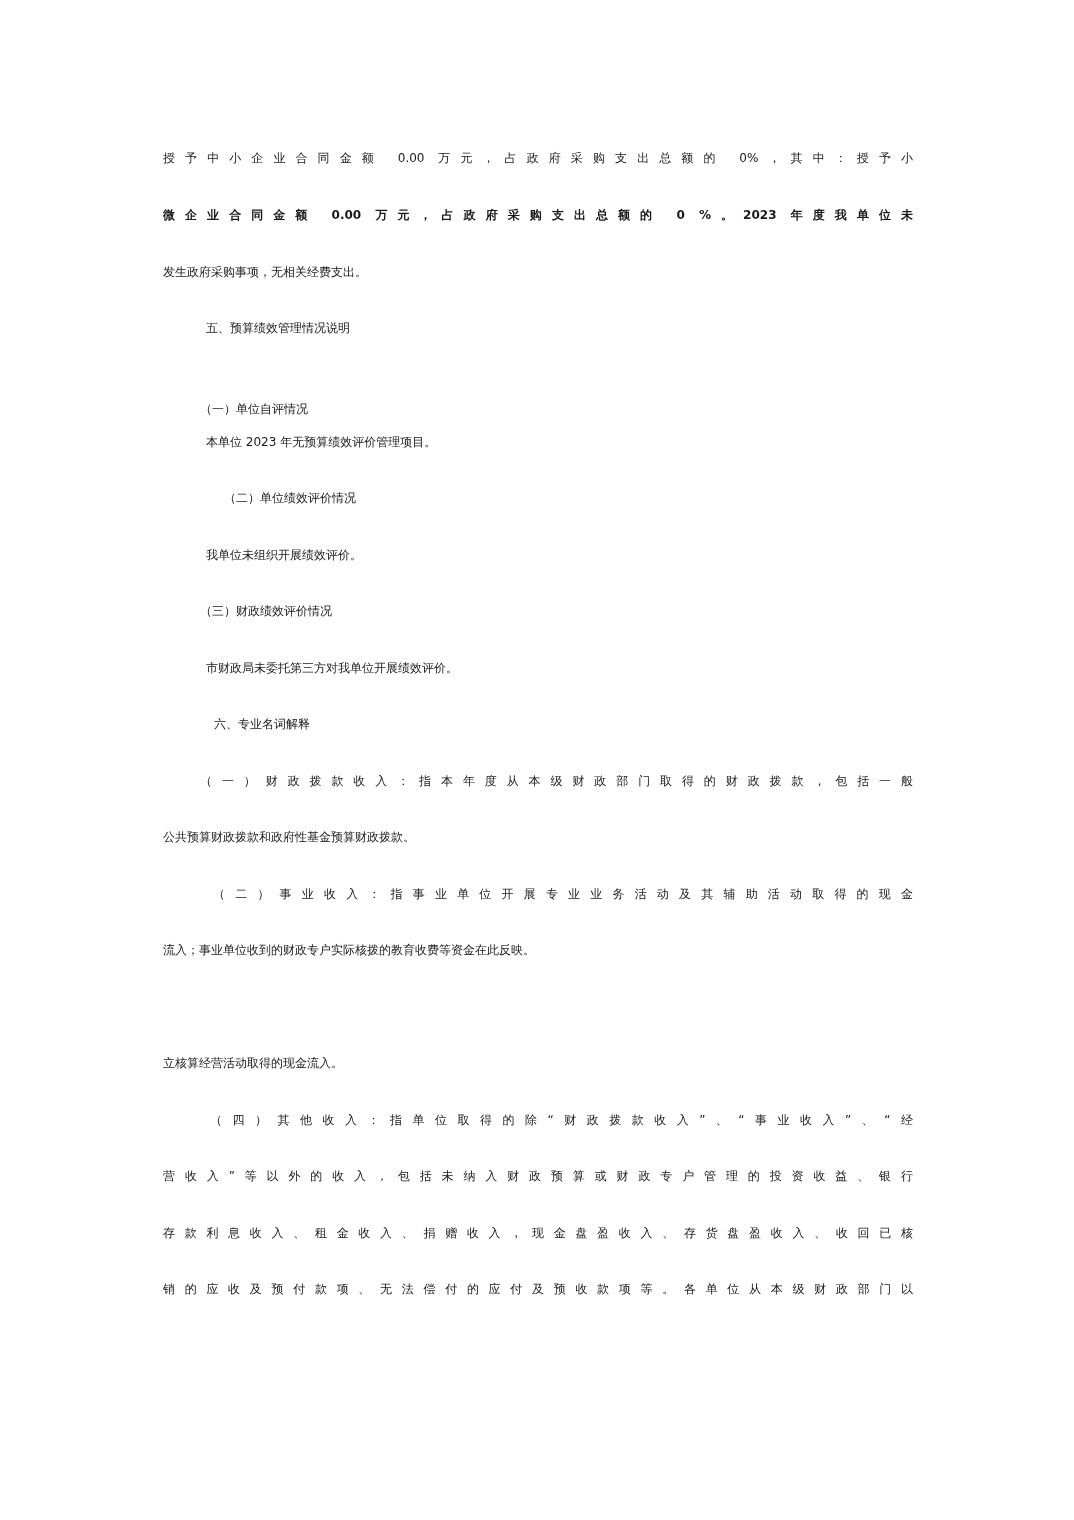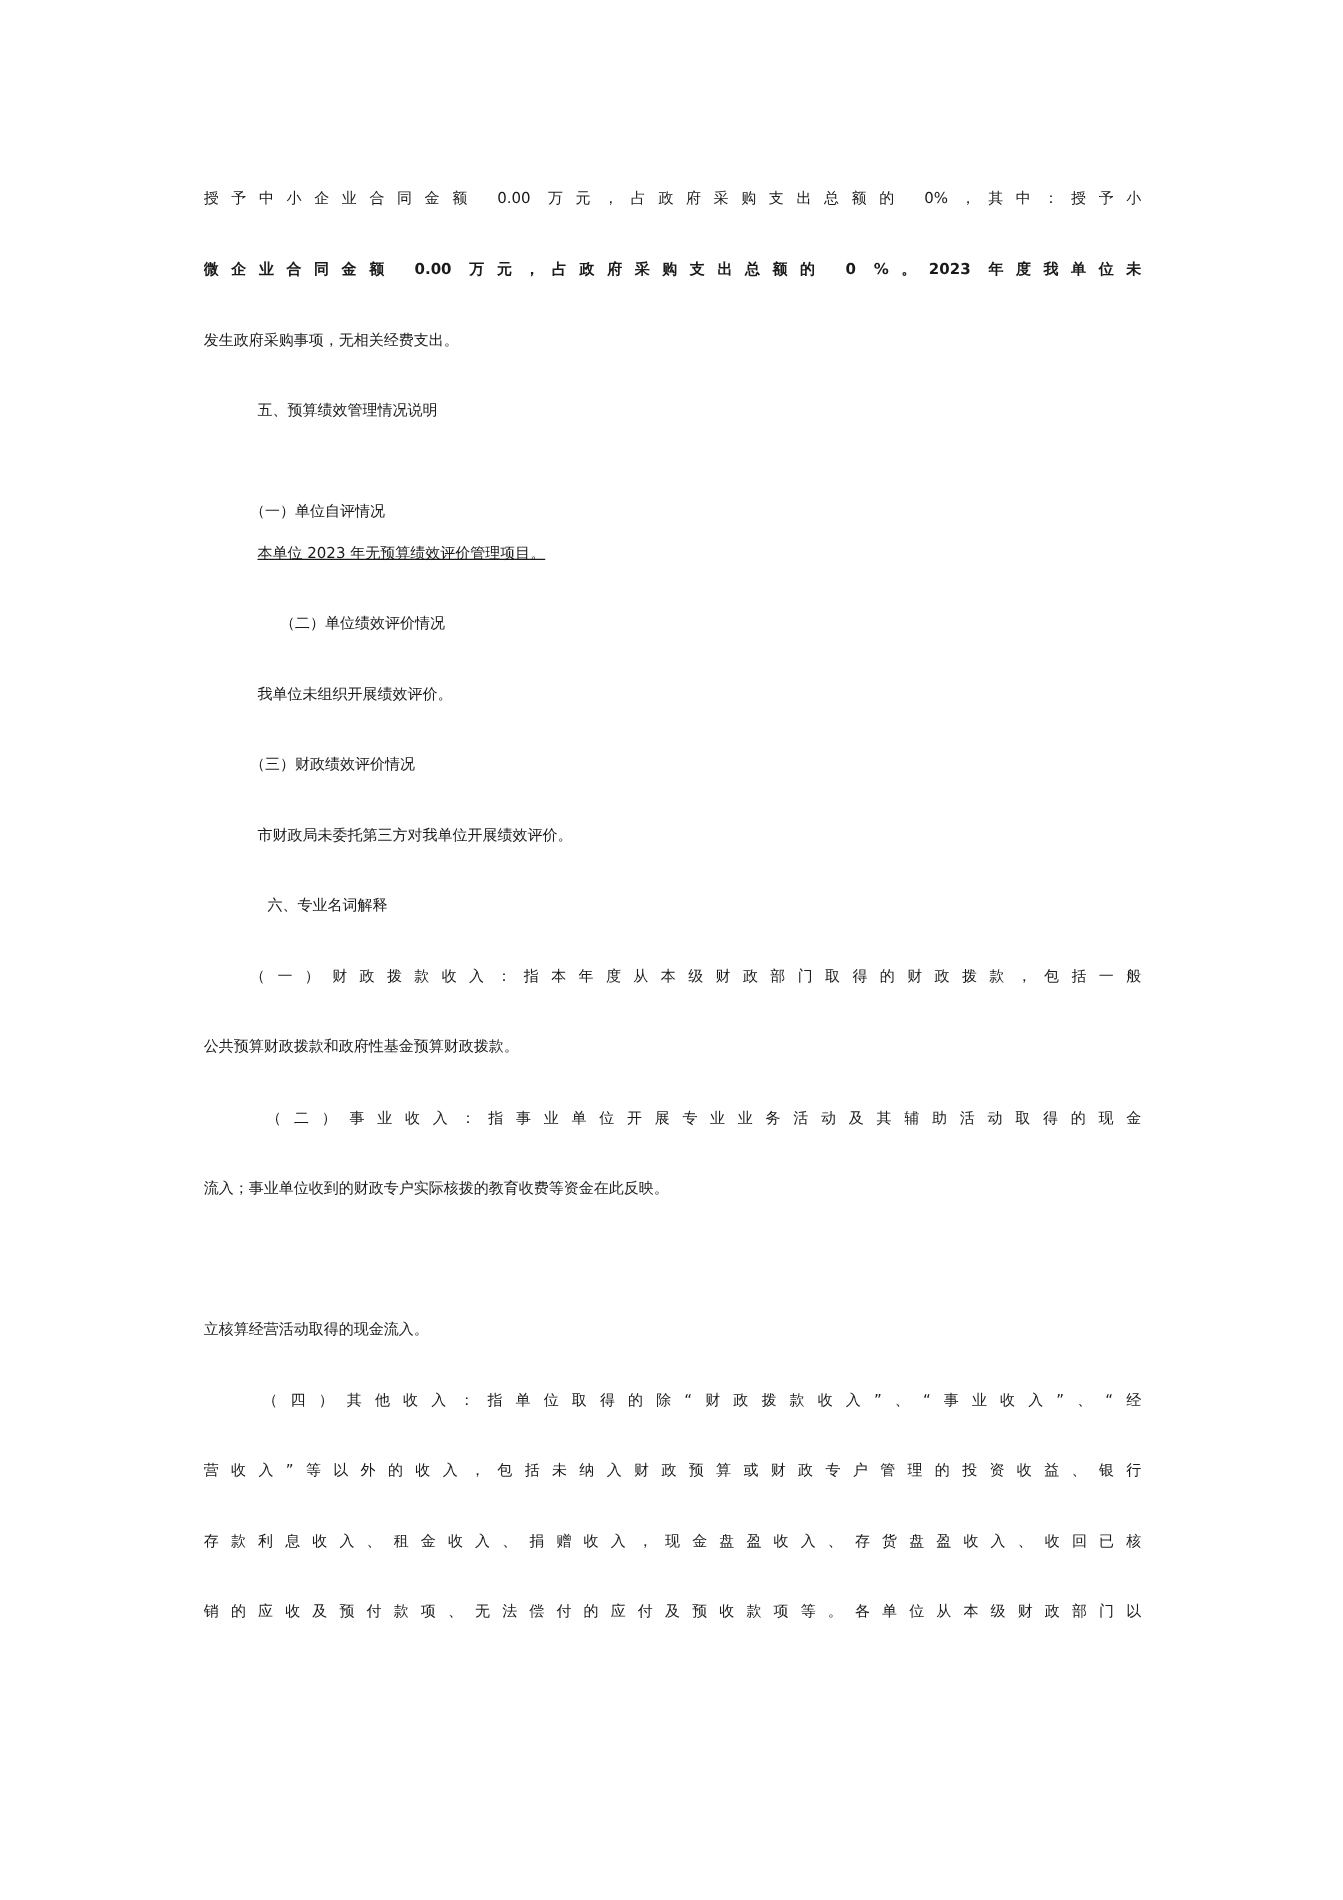--- a/index.html
+++ b/index.html
@@ -32,21 +32,21 @@
   </style>
 </head>
 <body>
 
 <div class="page">
   <div class="line" style="left: 163px; top: 144px; width: 750px; white-space: normal; text-align: justify; text-align-last: justify; height: 28px; overflow: hidden;">授予中小企业合同金额 0.00 万元，占政府采购支出总额的 0%，其中：授予小</div>
   <div class="line" style="left: 163px; top: 201px; width: 750px; white-space: normal; text-align: justify; text-align-last: justify; height: 28px; overflow: hidden; font-weight: bold;">微企业合同金额 0.00 万元，占政府采购支出总额的 0 %。2023 年度我单位未</div>
   <div class="line" style="left: 206px; top: 314px;">五、预算绩效管理情况说明</div>
   <div class="line" style="left: 163px; top: 258px;">发生政府采购事项，无相关经费支出。</div>
   <div class="line" style="left: 200px; top: 371px; margin-top: 24px;">（一）单位自评情况</div>
-  <div class="line" style="left: 206px; top: 428px; text-decoration: underline;">本单位 2023 年无预算绩效评价管理项目。</div>
+  <div class="line" style="left: 206px; top: 428px;">本单位 2023 年无预算绩效评价管理项目。</div>
   <div class="line" style="left: 200px; top: 484px; margin-left: 24px;">（二）单位绩效评价情况</div>
   <div class="line" style="left: 206px; top: 541px;">我单位未组织开展绩效评价。</div>
   <div class="line" style="left: 200px; top: 597px;">（三）财政绩效评价情况</div>
   <div class="line" style="left: 206px; top: 654px;">市财政局未委托第三方对我单位开展绩效评价。</div>
   <div class="line" style="left: 214px; top: 710px;">六、专业名词解释</div>
   <div class="line" style="left: 200px; top: 767px; width: 713px; white-space: normal; text-align: justify; text-align-last: justify; height: 28px; overflow: hidden;">（一）财政拨款收入：指本年度从本级财政部门取得的财政拨款，包括一般</div>
   <div class="line" style="left: 163px; top: 823px;">公共预算财政拨款和政府性基金预算财政拨款。</div>
   <div class="line" style="left: 213px; top: 880px; width: 700px; white-space: normal; text-align: justify; text-align-last: justify; height: 28px; overflow: hidden;">（二）事业收入：指事业单位开展专业业务活动及其辅助活动取得的现金</div>
   <div class="line" style="left: 163px; top: 936px;">流入；事业单位收到的财政专户实际核拨的教育收费等资金在此反映。</div>
   <div class="line" style="left: 163px; top: 1049px;">立核算经营活动取得的现金流入。</div>

